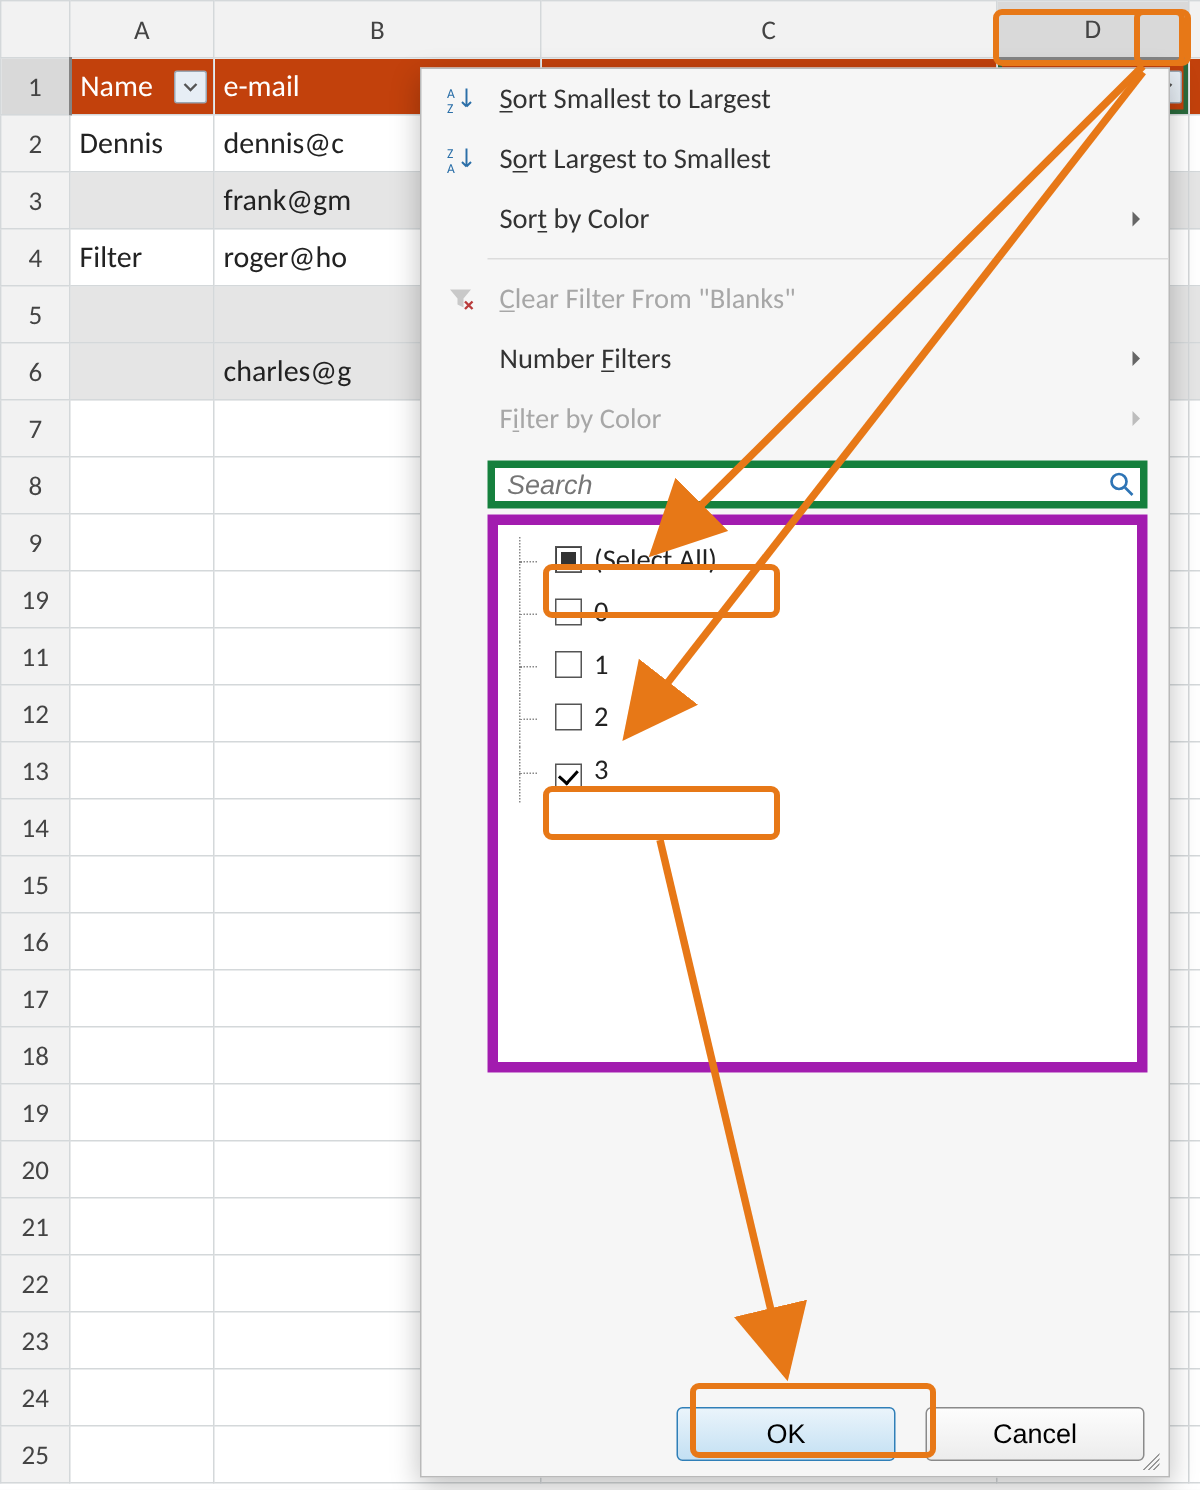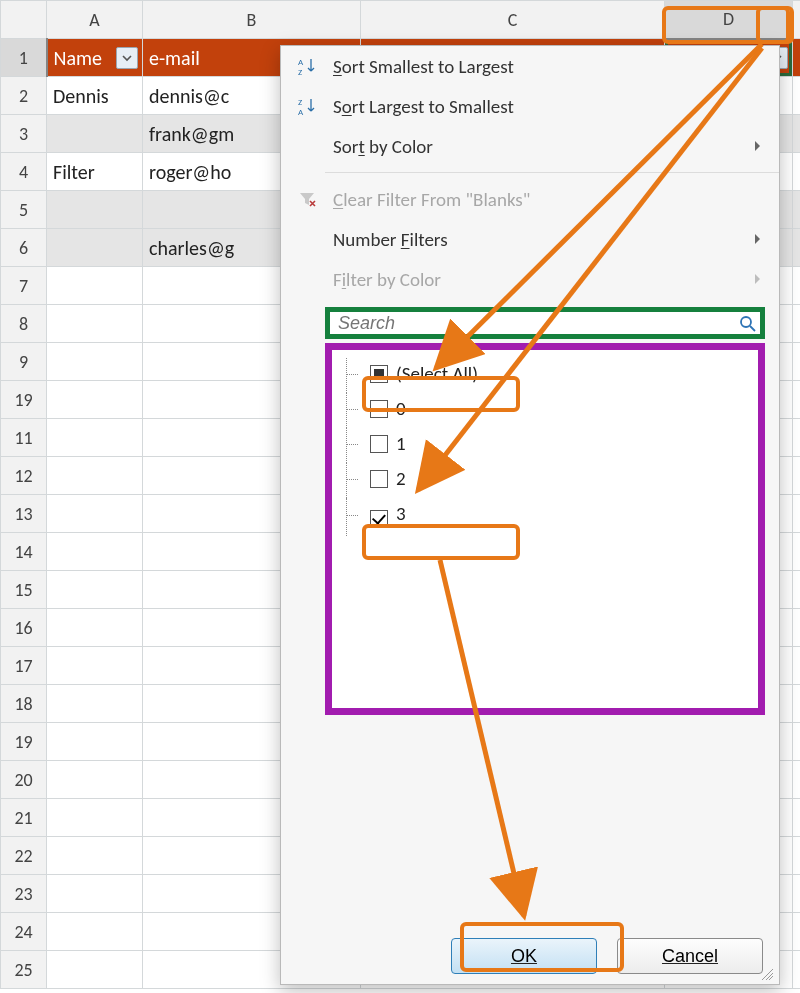--- a/index.html
+++ b/index.html
@@ -117,21 +117,21 @@
     margin-right:8px; vertical-align:-3px;
   }
   .checks .cb.filled{ background:#333; box-shadow: inset 0 0 0 3px #fff; }
   .checks .cb.tick::after{
     content:""; width:10px; height:6px; border:2px solid #000;
     border-top:none; border-right:none; transform:rotate(-48deg) translate(1px,-1px);
   }
 
   .menu .btns{
     position:absolute; left:0; right:0; bottom:10px;
-    display:flex; justify-content:flex-end; gap:20px; padding:0 16px;text-decoration:underline;
+    display:flex; justify-content:flex-end; gap:20px; padding:0 16px;
   }
   .menu button{
     width:146px; height:36px; font-size:18px;
     border:1px solid #8a8a8a; border-radius:4px;
     background:linear-gradient(#fdfdfd,#ececec);
     cursor:pointer;
   }
   .menu button.ok{
     border-color:#2f7fb8;
     background:linear-gradient(#eaf4fb,#c3e0f3);

